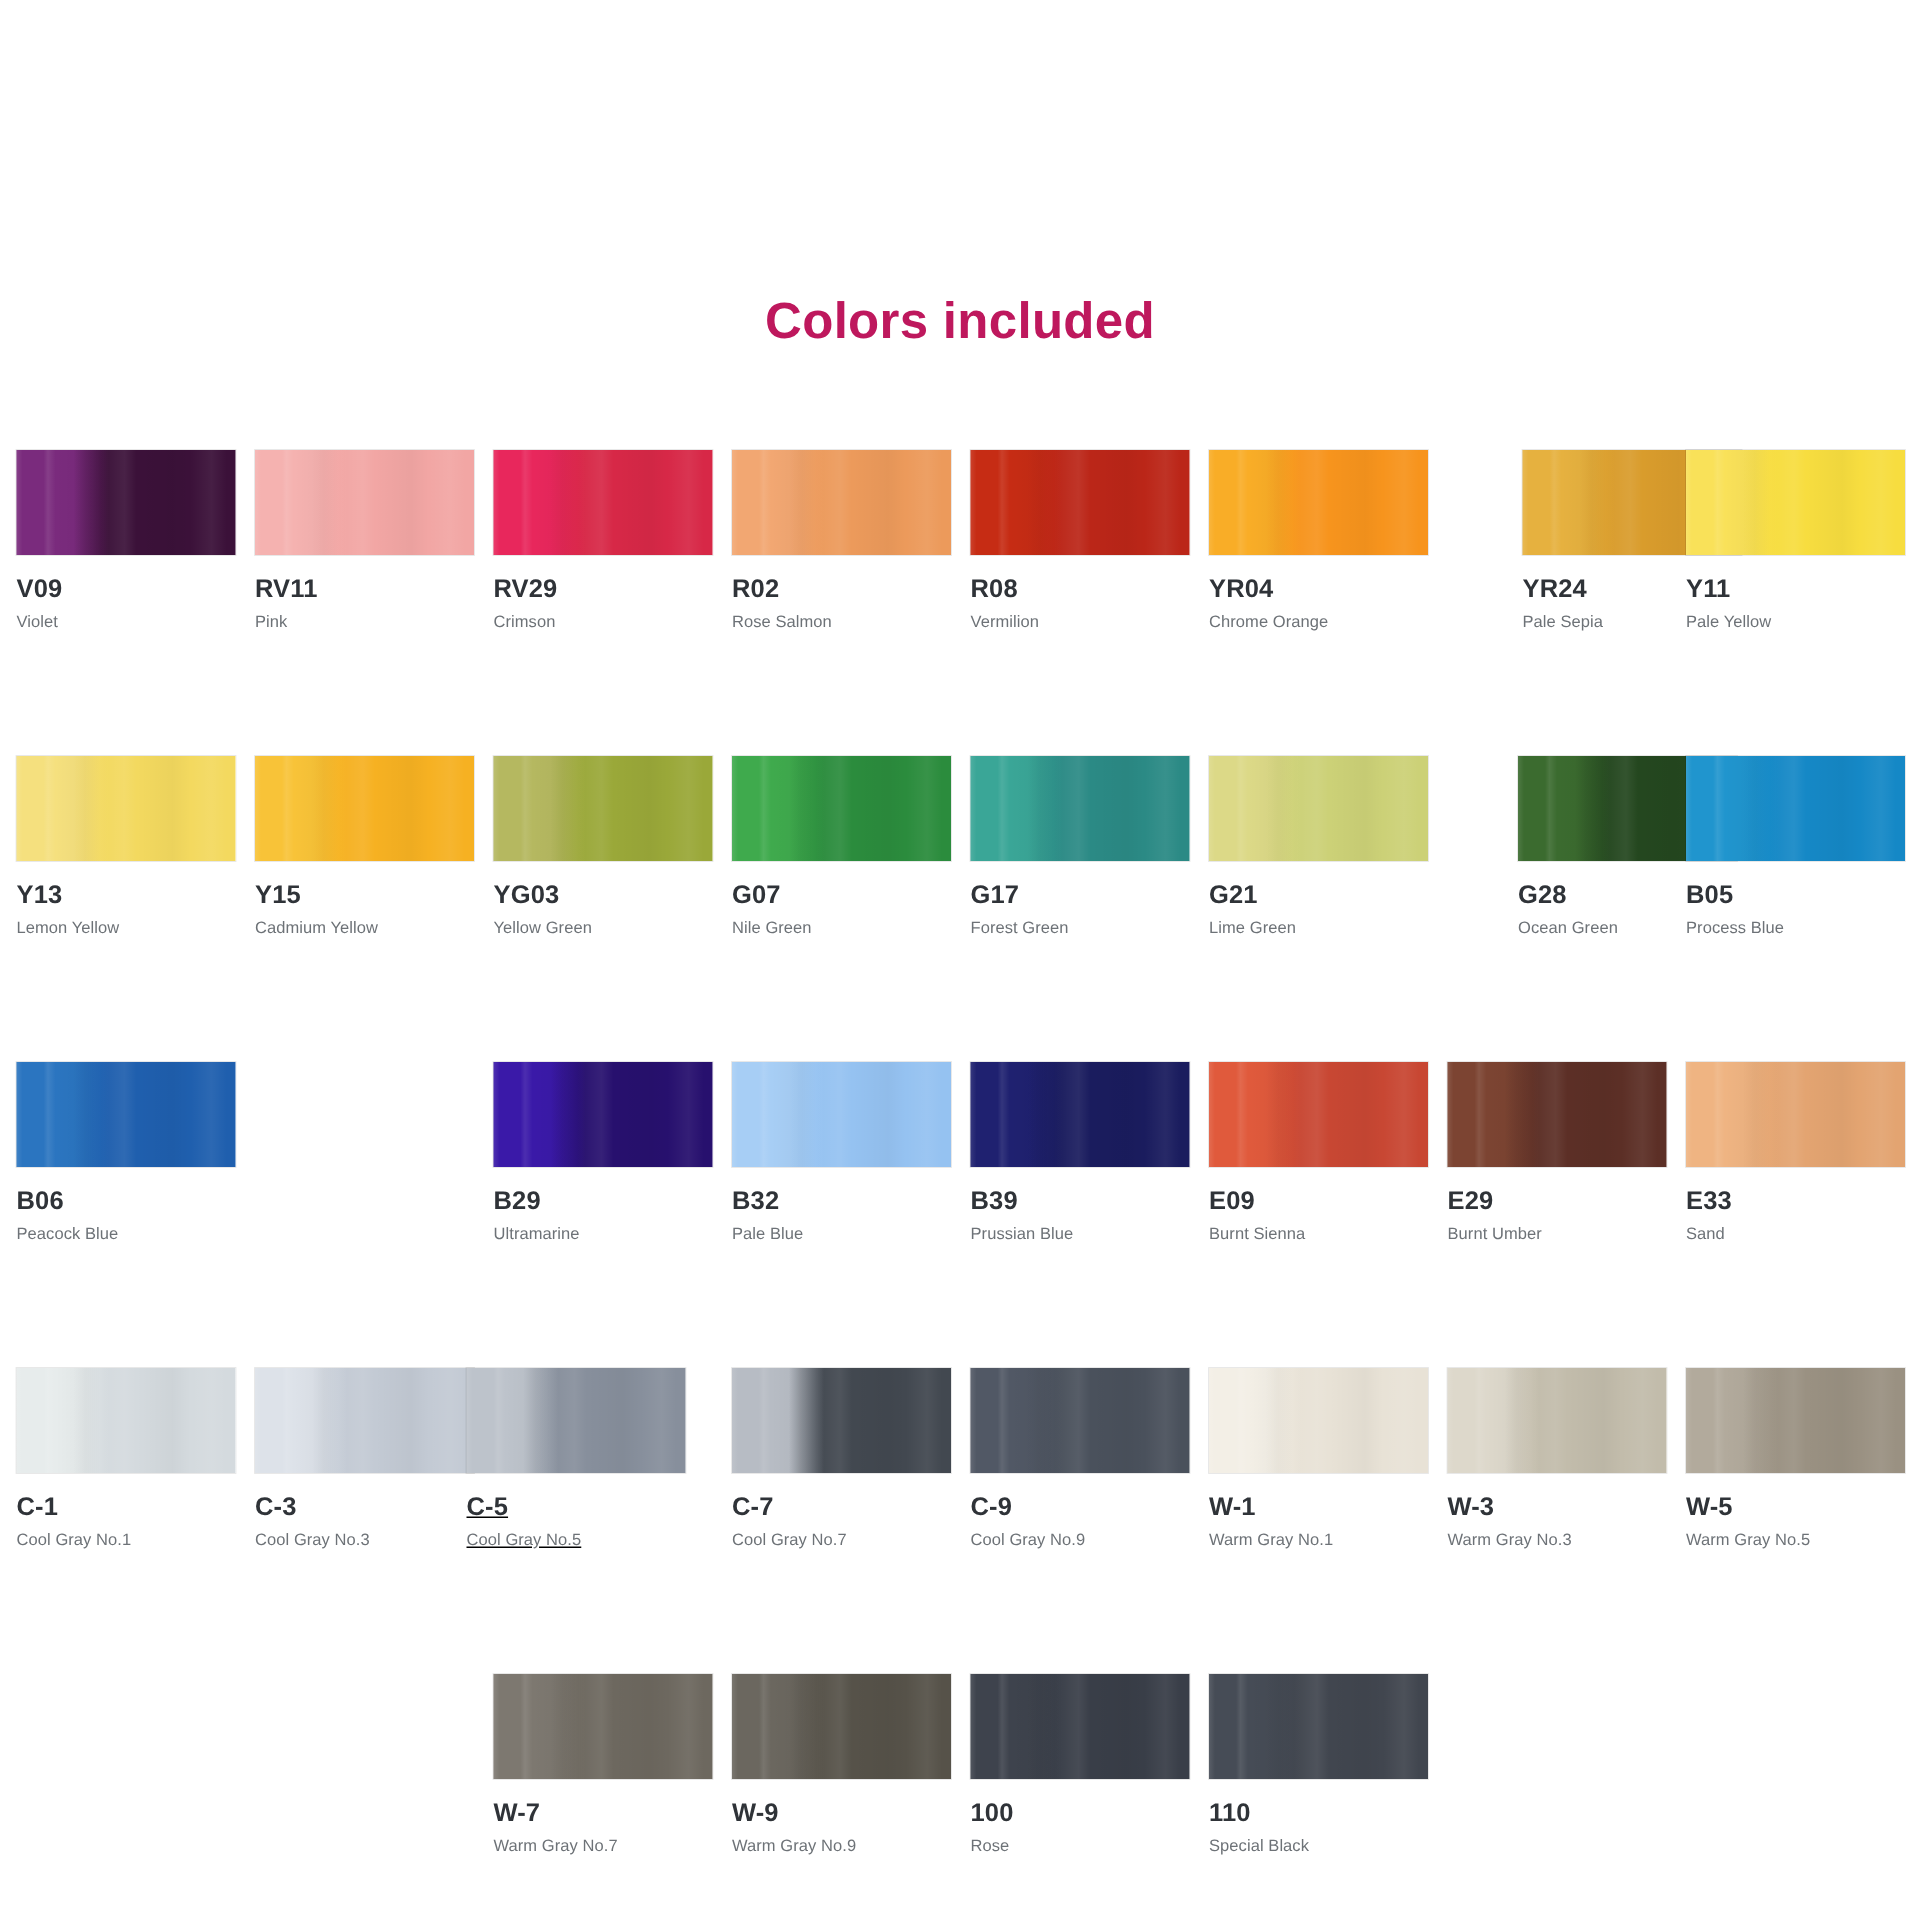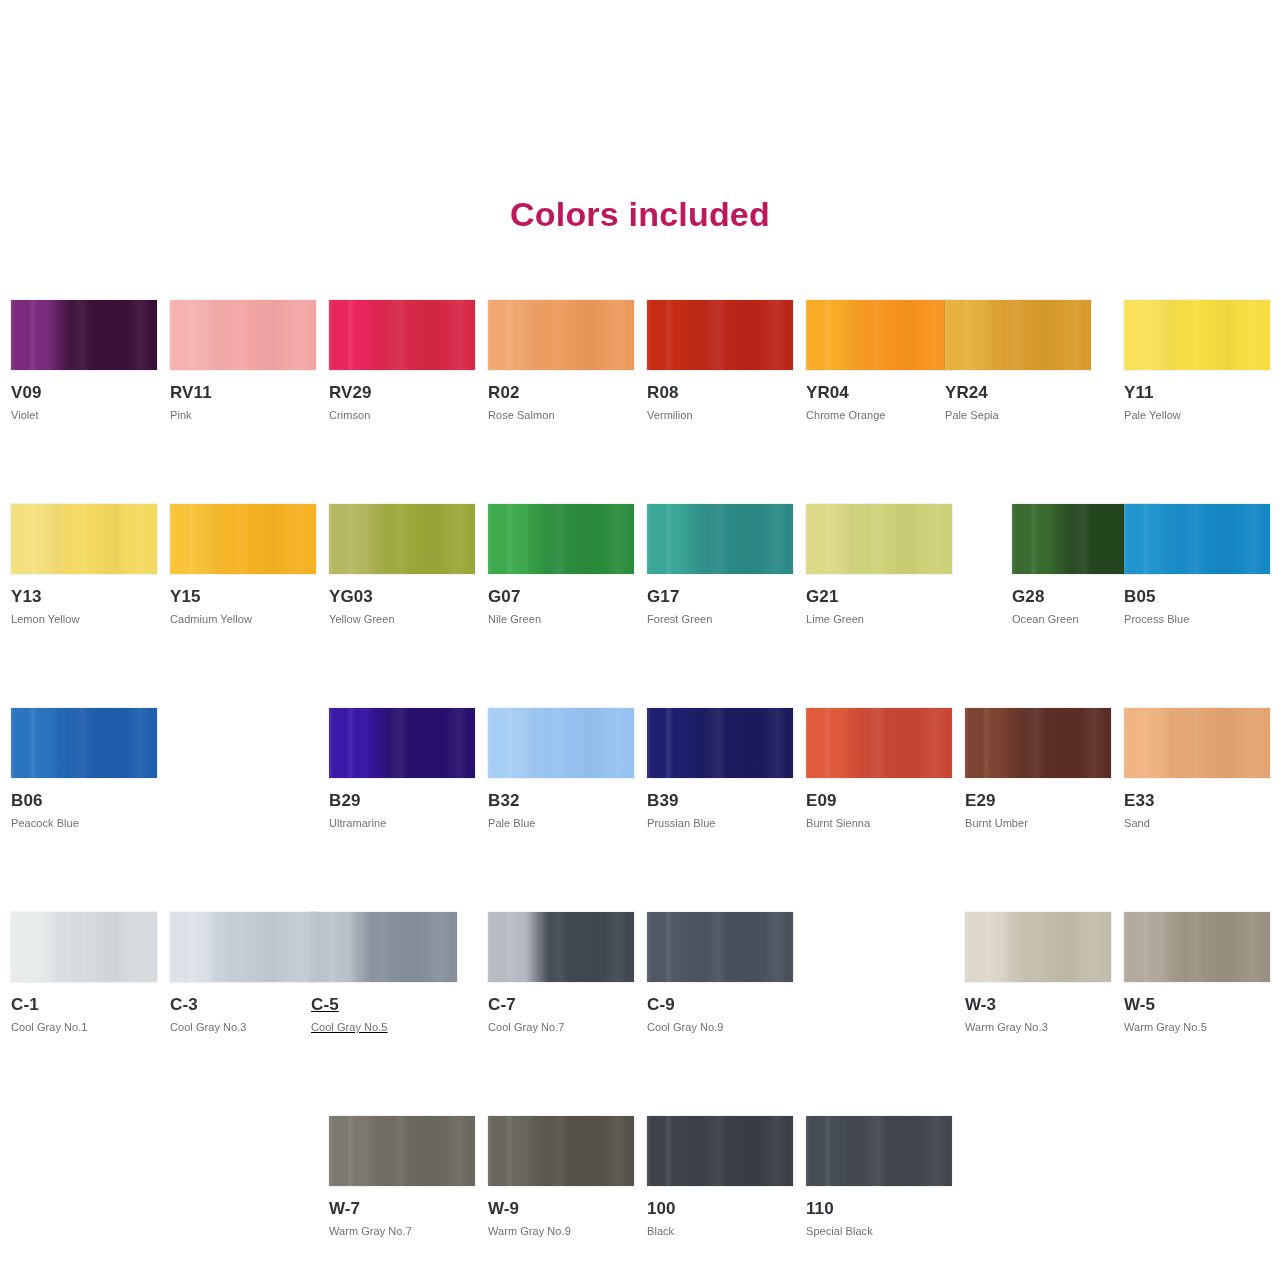--- a/index.html
+++ b/index.html
@@ -126,21 +126,21 @@
       <div class="swatch-cell" style="left: 636px;">
         <div class="swatch-chip" style="width: 146px; height: 70px; background: linear-gradient(90deg, rgb(198, 44, 20) 0%, rgb(198, 44, 20) 26%, rgb(187, 38, 24) 42%, rgb(187, 38, 24) 100%);"></div>
         <div class="swatch-code">R08</div>
         <div class="swatch-name">Vermilion</div>
       </div>
       <div class="swatch-cell" style="left: 795px;">
         <div class="swatch-chip" style="width: 146px; height: 70px; background: linear-gradient(90deg, rgb(249, 173, 39) 0%, rgb(249, 173, 39) 26%, rgb(247, 148, 29) 42%, rgb(247, 148, 29) 100%);"></div>
         <div class="swatch-code">YR04</div>
         <div class="swatch-name">Chrome Orange</div>
       </div>
-      <div class="swatch-cell" style="left: 934px;">
+      <div class="swatch-cell" style="left: 1004px;">
         <div class="swatch-chip" style="width: 146px; height: 70px; background: linear-gradient(90deg, rgb(230, 177, 63) 0%, rgb(230, 177, 63) 26%, rgb(217, 156, 44) 42%, rgb(217, 156, 44) 100%);"></div>
         <div class="swatch-code">YR24</div>
         <div class="swatch-name">Pale Sepia</div>
       </div>
       <div class="swatch-cell" style="left: 1113px;">
         <div class="swatch-chip" style="width: 146px; height: 70px; background: linear-gradient(90deg, rgb(249, 225, 89) 0%, rgb(249, 225, 89) 26%, rgb(247, 221, 63) 42%, rgb(247, 221, 63) 100%);"></div>
         <div class="swatch-code">Y11</div>
         <div class="swatch-name">Pale Yellow</div>
       </div>
     </div>
@@ -242,20 +242,25 @@
       <div class="swatch-cell" style="left: 477px;">
         <div class="swatch-chip" style="width: 146px; height: 70px; background: linear-gradient(90deg, rgb(183, 188, 196) 0%, rgb(183, 188, 196) 26%, rgb(66, 72, 80) 42%, rgb(66, 72, 80) 100%);"></div>
         <div class="swatch-code">C-7</div>
         <div class="swatch-name">Cool Gray No.7</div>
       </div>
       <div class="swatch-cell" style="left: 636px;">
         <div class="swatch-chip" style="width: 146px; height: 70px; background: linear-gradient(90deg, rgb(81, 88, 101) 0%, rgb(81, 88, 101) 26%, rgb(74, 81, 92) 42%, rgb(74, 81, 92) 100%);"></div>
         <div class="swatch-code">C-9</div>
         <div class="swatch-name">Cool Gray No.9</div>
       </div>
+      <div class="swatch-cell" style="left: 795px;">
+        <div class="swatch-chip" style="width: 146px; height: 70px; background: linear-gradient(90deg, rgb(243, 239, 230) 0%, rgb(243, 239, 230) 26%, rgb(232, 226, 214) 42%, rgb(232, 226, 214) 100%);"></div>
+        <div class="swatch-code">W-1</div>
+        <div class="swatch-name">Warm Gray No.1</div>
+      </div>
       <div class="swatch-cell" style="left: 954px;">
         <div class="swatch-chip" style="width: 146px; height: 70px; background: linear-gradient(90deg, rgb(221, 216, 203) 0%, rgb(221, 216, 203) 26%, rgb(194, 188, 171) 42%, rgb(194, 188, 171) 100%);"></div>
         <div class="swatch-code">W-3</div>
         <div class="swatch-name">Warm Gray No.3</div>
       </div>
       <div class="swatch-cell" style="left: 1113px;">
         <div class="swatch-chip" style="width: 146px; height: 70px; background: linear-gradient(90deg, rgb(178, 170, 156) 0%, rgb(178, 170, 156) 26%, rgb(154, 145, 130) 42%, rgb(154, 145, 130) 100%);"></div>
         <div class="swatch-code">W-5</div>
         <div class="swatch-name">Warm Gray No.5</div>
       </div>
@@ -267,21 +272,21 @@
         <div class="swatch-name">Warm Gray No.7</div>
       </div>
       <div class="swatch-cell" style="left: 477px;">
         <div class="swatch-chip" style="width: 146px; height: 70px; background: linear-gradient(90deg, rgb(107, 103, 95) 0%, rgb(107, 103, 95) 26%, rgb(86, 82, 73) 42%, rgb(86, 82, 73) 100%);"></div>
         <div class="swatch-code">W-9</div>
         <div class="swatch-name">Warm Gray No.9</div>
       </div>
       <div class="swatch-cell" style="left: 636px;">
         <div class="swatch-chip" style="width: 146px; height: 70px; background: linear-gradient(90deg, rgb(62, 67, 77) 0%, rgb(62, 67, 77) 26%, rgb(57, 62, 72) 42%, rgb(57, 62, 72) 100%);"></div>
         <div class="swatch-code">100</div>
-        <div class="swatch-name">Black</div>
+        <div class="swatch-name">Rose</div>
       </div>
       <div class="swatch-cell" style="left: 795px;">
         <div class="swatch-chip" style="width: 146px; height: 70px; background: linear-gradient(90deg, rgb(70, 76, 86) 0%, rgb(70, 76, 86) 26%, rgb(65, 70, 79) 42%, rgb(65, 70, 79) 100%);"></div>
         <div class="swatch-code">110</div>
         <div class="swatch-name">Special Black</div>
       </div>
     </div>
   </div>
 
 </body></html>

